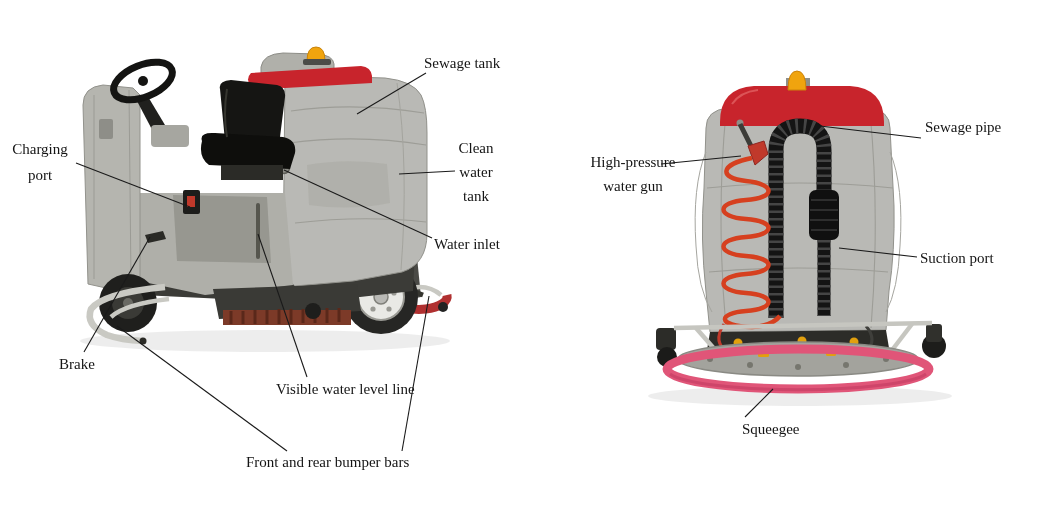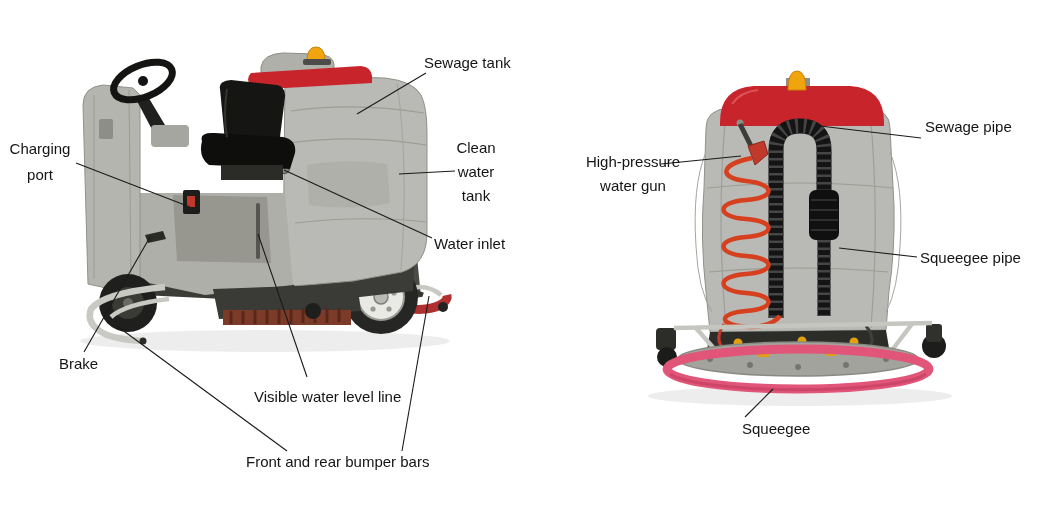--- a/index.html
+++ b/index.html
@@ -5,21 +5,21 @@
   html, body {
     margin: 0;
     padding: 0;
     background: #ffffff;
   }
   .canvas {
     position: relative;
     width: 1045px;
     height: 516px;
     background: var(--page-bg, #ffffff);
-    font-family: Liberation Sans, sans-serif;
+    font-family: Liberation Serif, serif;
     overflow: hidden;
   }
   .figure {
     position: absolute;
     margin: 0;
     padding: 0;
   }
   .figure svg { display: block; }
   .fig-side { left: 55px; top: 45px; width: 400px; height: 315px; }
   .fig-rear { left: 640px; top: 66px; width: 330px; height: 350px; }
@@ -43,21 +43,21 @@
     font-size: 15px;
     line-height: 18px;
     white-space: nowrap;
   }
   .label.multi { white-space: normal; text-align: center; }
   .lbl-sewage-tank       { left: 424px; top: 54px; }
   .lbl-charging-port     { left: 6px;   top: 136px; width: 68px;  line-height: 26px; }
   .lbl-clean-water-tank  { left: 448px; top: 136px; width: 56px;  line-height: 24px; }
   .lbl-water-inlet       { left: 434px; top: 235px; }
   .lbl-brake             { left: 59px;  top: 355px; }
-  .lbl-water-level       { left: 254px; top: 380px; margin-top: 8px; }
+  .lbl-water-level       { left: 276px; top: 380px; }
   .lbl-bumper-bars       { left: 246px; top: 453px; }
   .lbl-sewage-pipe       { left: 925px; top: 118px; }
   .lbl-water-gun         { left: 558px; top: 150px; width: 102px; line-height: 24px; margin-left: 24px; }
   .lbl-suction-pipe      { left: 920px; top: 249px; }
   .lbl-squeegee          { left: 742px; top: 420px; text-align: center; }
 </style>
 </head>
 <body>
 
 <div class="canvas">
@@ -260,16 +260,16 @@
 
   <div class="label lbl-sewage-tank">Sewage tank</div>
   <div class="label multi lbl-clean-water-tank">Clean water tank</div>
   <div class="label multi lbl-charging-port">Charging port</div>
   <div class="label lbl-water-inlet">Water inlet</div>
   <div class="label lbl-brake">Brake</div>
   <div class="label lbl-water-level">Visible water level line</div>
   <div class="label lbl-bumper-bars">Front and rear bumper bars</div>
   <div class="label lbl-sewage-pipe">Sewage pipe</div>
   <div class="label multi lbl-water-gun">High-pressure water gun</div>
-  <div class="label lbl-suction-pipe">Squeegee pipe</div>
+  <div class="label lbl-suction-pipe">Suction port</div>
   <div class="label lbl-squeegee">Squeegee</div>
 
 </div>
 
 </body></html>

